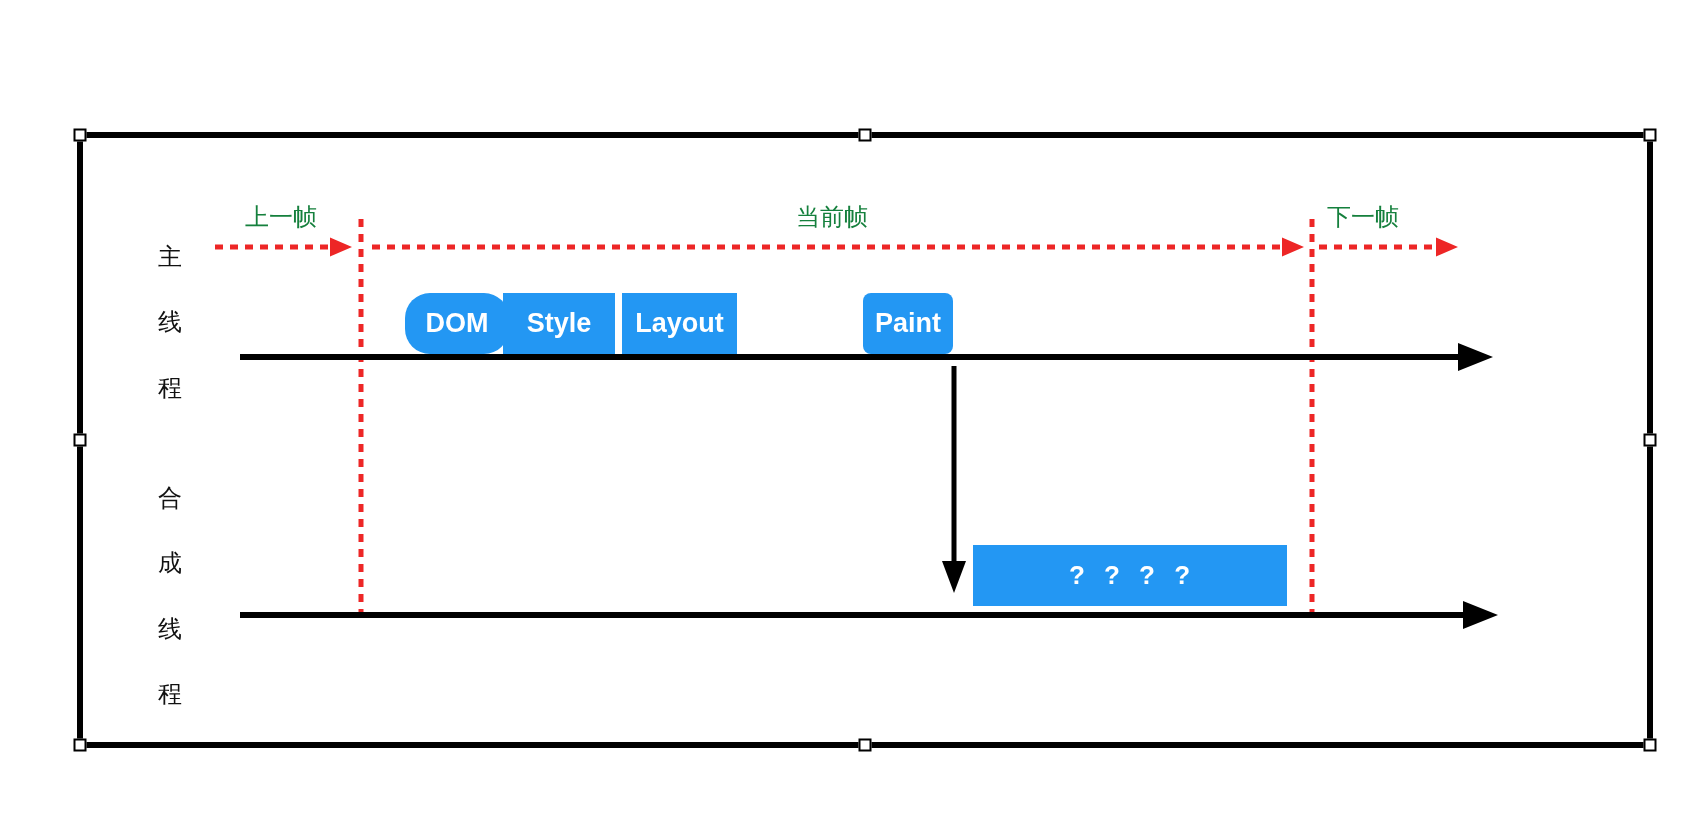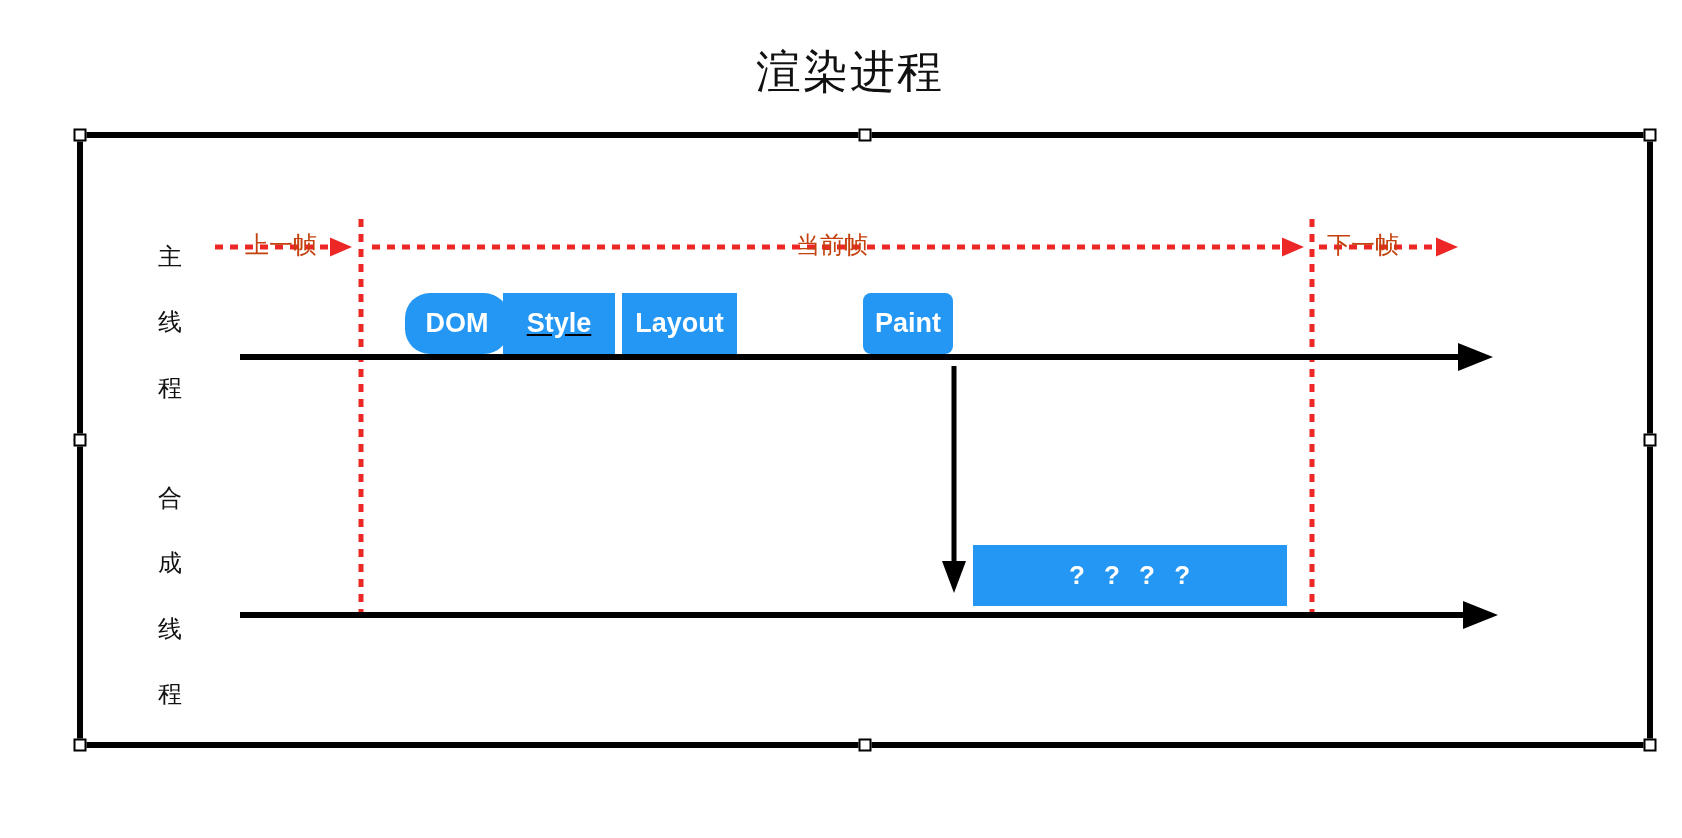--- a/index.html
+++ b/index.html
@@ -42,22 +42,22 @@
     position: absolute; left: 156px; width: 28px;
     display: flex; flex-direction: column; align-items: center;
     font-size: 24px; color: #111;
   }
   .vlabel span { height: 65.5px; display: flex; align-items: center; justify-content: center; }
   .vlabel.main { top: 224px; }
   .vlabel.compositor { top: 465px; }
 
   
   .flabel {
-    position: absolute; top: 232px; transform: translateX(-50%);
-    font-size: 24px; line-height: 26px; color: #c2410c; white-space: nowrap;
+    position: absolute; top: 204px; transform: translateX(-50%);
+    font-size: 24px; line-height: 26px; color: #15803d; white-space: nowrap;
   }
 
   
   .stage {
     position: absolute; top: 293px; height: 61px;
     background: #2397f3;
     display: flex; align-items: center; justify-content: center;
   }
   .stage span {
     color: #fff; font-weight: 700; font-size: 27px; white-space: nowrap;
@@ -76,21 +76,20 @@
   .task-box span {
     color: #fff; font-weight: 700; font-size: 26px;
     word-spacing: 10px; letter-spacing: 1px; white-space: nowrap;
   }
 </style>
 </head>
 <body>
 
 <div class="canvas">
 
-  <div class="title">渲染进程</div>
 
   <div class="frame"></div>
 
   <svg class="lines" width="1682" height="838" viewBox="0 0 1682 838">
 
     <line class="rdash" x1="215" y1="247" x2="332" y2="247"></line>
     <polygon class="rhead" points="352,247 330,237.5 330,256.5"></polygon>
     <line class="rdash" x1="372" y1="247" x2="1284" y2="247"></line>
     <polygon class="rhead" points="1304,247 1282,237.5 1282,256.5"></polygon>
     <line class="rdash" x1="1319" y1="247" x2="1438" y2="247"></line>
@@ -121,21 +120,21 @@
     <span>程</span>
   </div>
 
   <div class="flabel" style="left:281px;">上一帧</div>
   <div class="flabel" style="left:832px;">当前帧</div>
   <div class="flabel" style="left:1363px;">下一帧</div>
 
   <div class="stage" style="left:405px; width:104px;border-radius:25px;">
     <span>DOM</span>
   </div>
-  <div class="stage" style="left:503px; width:112px;text-decoration:underline;">
+  <div class="stage" style="left:503px; width:112px;">
     <span>Style</span>
   </div>
   <div class="stage" style="left:603px; width:115px;margin-left:19px;">
     <span>Layout</span>
   </div>
   <div class="stage" style="left:863px; width:90px;border-radius:8px;">
     <span>Paint</span>
   </div>
 
 

